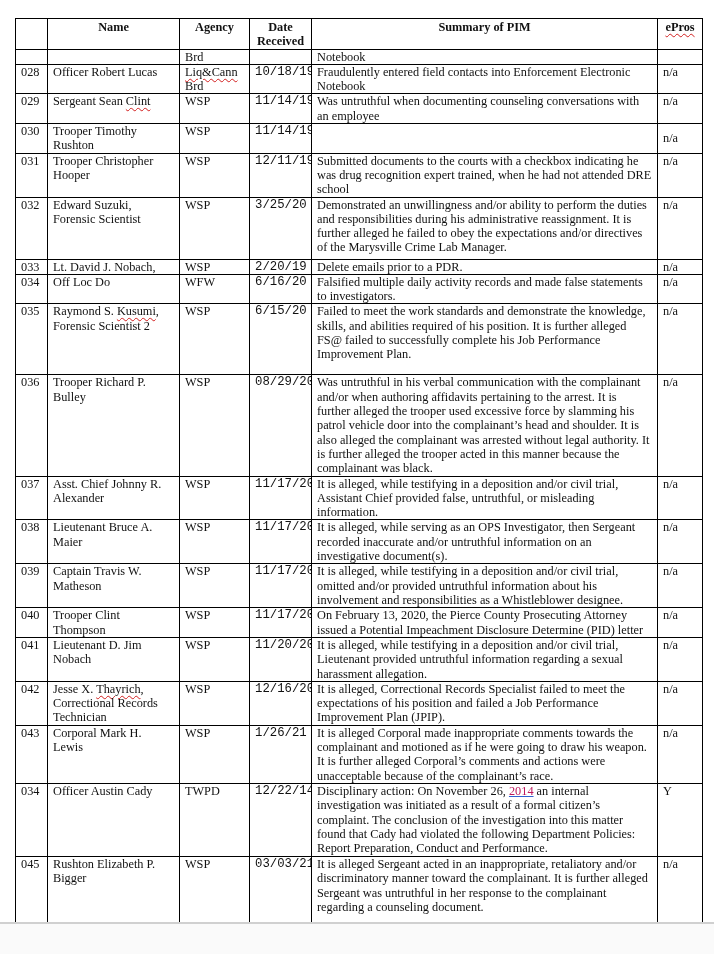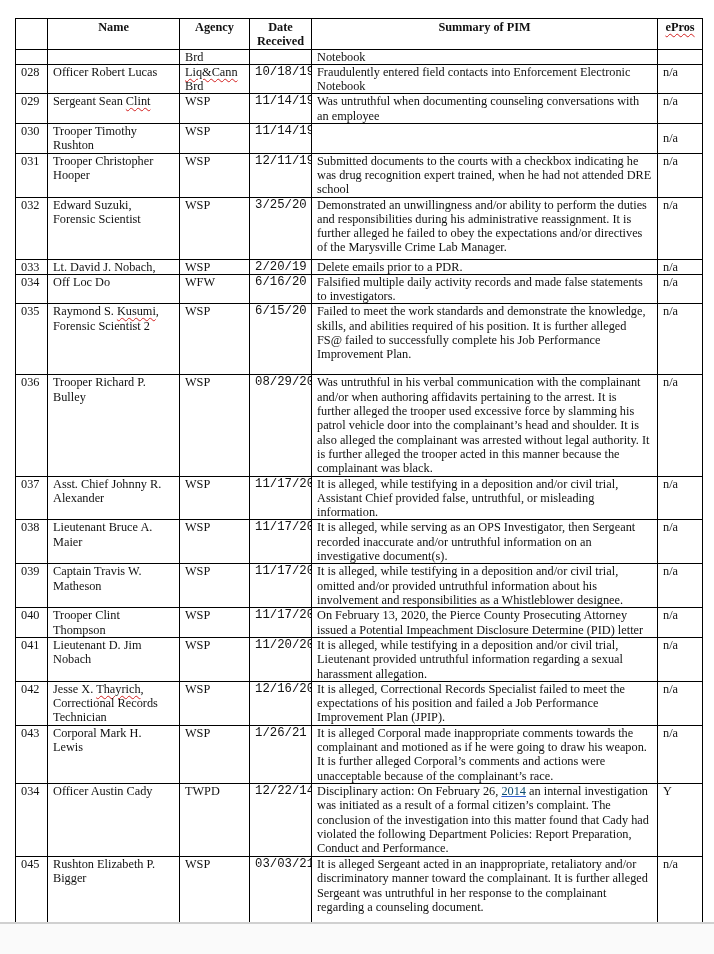--- a/index.html
+++ b/index.html
@@ -60,21 +60,21 @@
   .c-date { width: 52px; text-align: center; font-family: Liberation Mono, monospace; }
   td.c-agency, td.c-date { text-align: left; }
   .spell {
     text-decoration: underline wavy #d21f1f;
     text-decoration-thickness: 1px;
     text-underline-offset: 2px;
   }
   .link-underline {
     text-decoration: underline;
     text-decoration-color: #2f5fd0;
-    color: #0c4a6e;
+    color: #be185d;
   }
   tr.h-header { height: 30px; }
   tr.h-cont { height: 14px; }
 </style>
 </head>
 <body>
 
 <div class="top-shade"></div>
 
 <div class="page">
@@ -253,21 +253,21 @@
         <td class="c-date">1/26/21</td>
         <td>It is alleged Corporal made inappropriate comments towards the complainant and motioned as if he were going to draw his weapon. It is further alleged Corporal’s comments and actions were unacceptable because of the complainant’s race.</td>
         <td>n/a</td>
       </tr>
 
       <tr style="height:73px">
         <td>034</td>
         <td>Officer Austin Cady</td>
         <td class="c-agency">TWPD</td>
         <td class="c-date">12/22/14</td>
-        <td><span>Disciplinary action: On February 26, </span><span class="link-underline">2014</span><span> an internal investigation was initiated as a result of a formal citizen’s complaint. The conclusion of the investigation into this matter found that Cady had violated the following Department Policies: Report Preparation, Conduct and Performance.</span></td>
+        <td><span>Disciplinary action: On November 26, </span><span class="link-underline">2014</span><span> an internal investigation was initiated as a result of a formal citizen’s complaint. The conclusion of the investigation into this matter found that Cady had violated the following Department Policies: Report Preparation, Conduct and Performance.</span></td>
         <td>Y</td>
       </tr>
 
       <tr style="height:75px">
         <td>045</td>
         <td>Rushton Elizabeth P. Bigger</td>
         <td class="c-agency">WSP</td>
         <td class="c-date">03/03/21</td>
         <td>It is alleged Sergeant acted in an inappropriate, retaliatory and/or discriminatory manner toward the complainant. It is further alleged Sergeant was untruthful in her response to the complainant regarding a counseling document.</td>
         <td>n/a</td>

